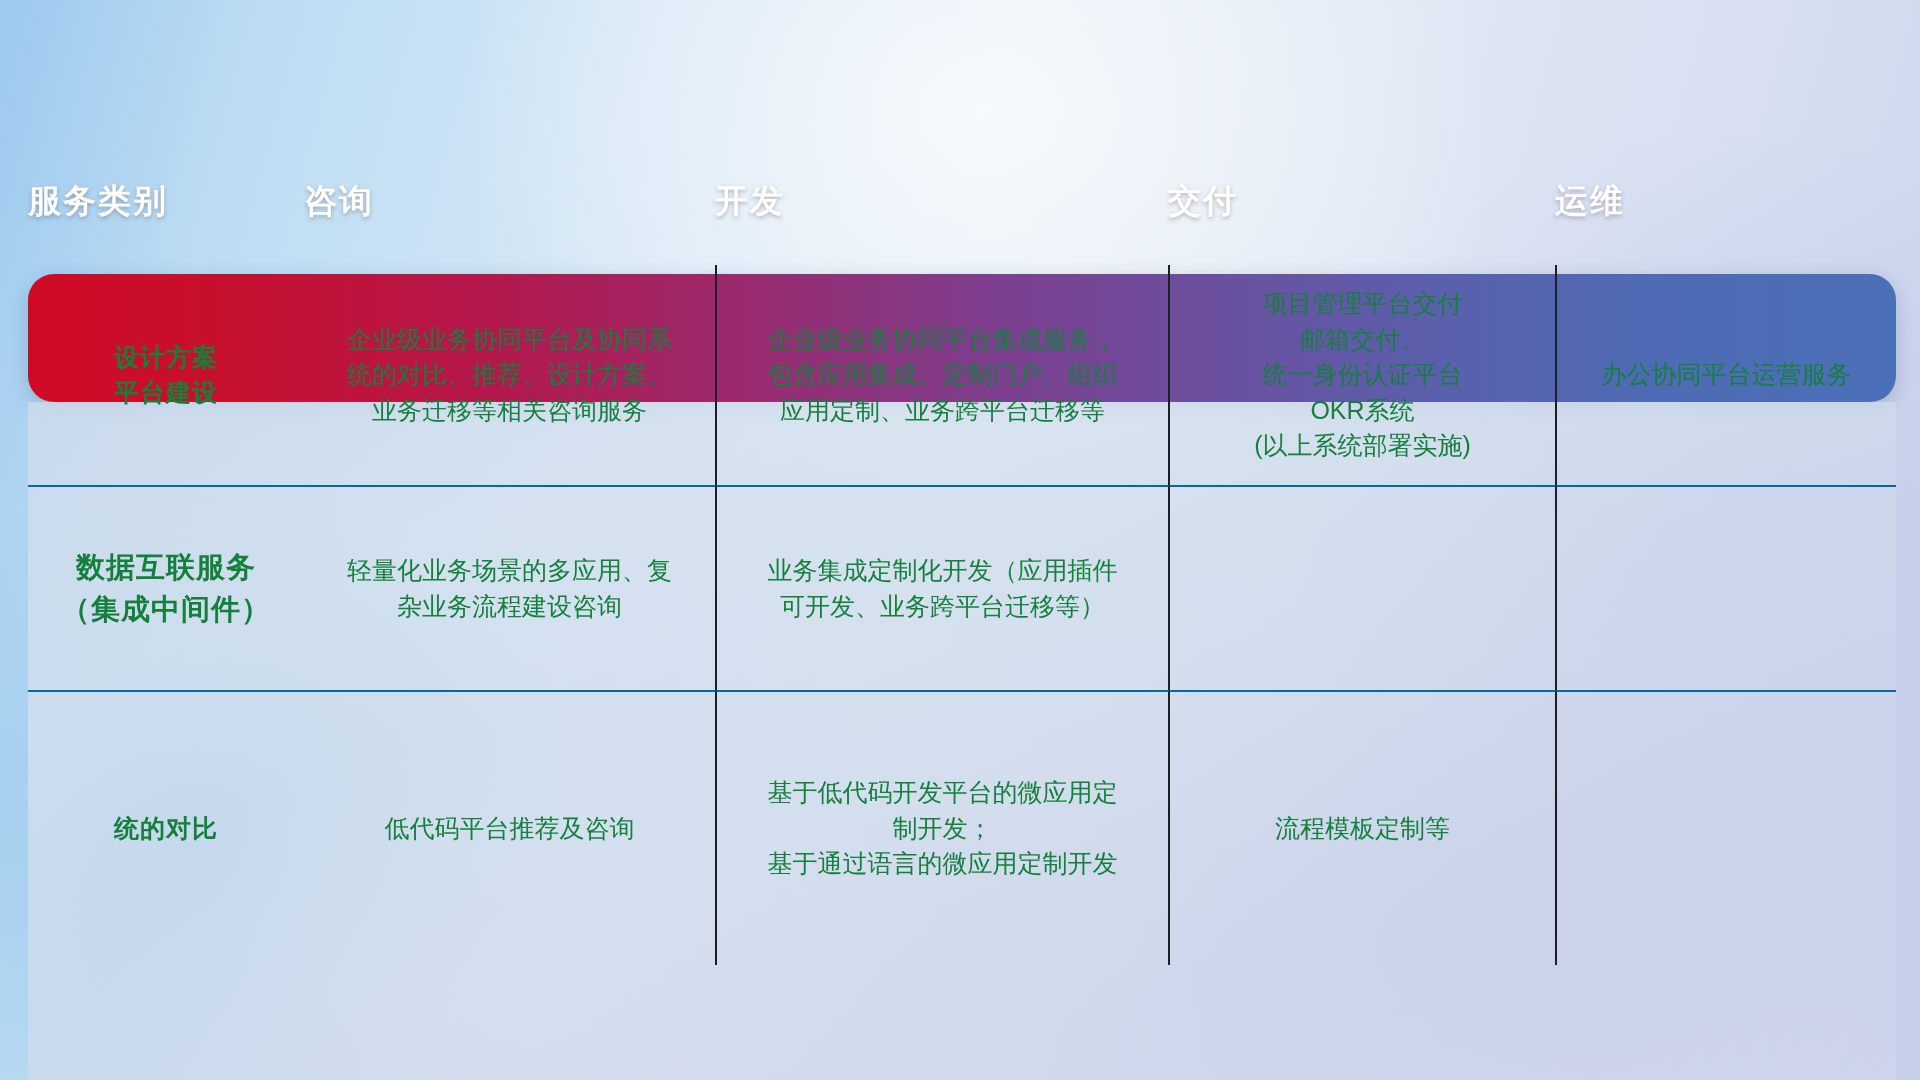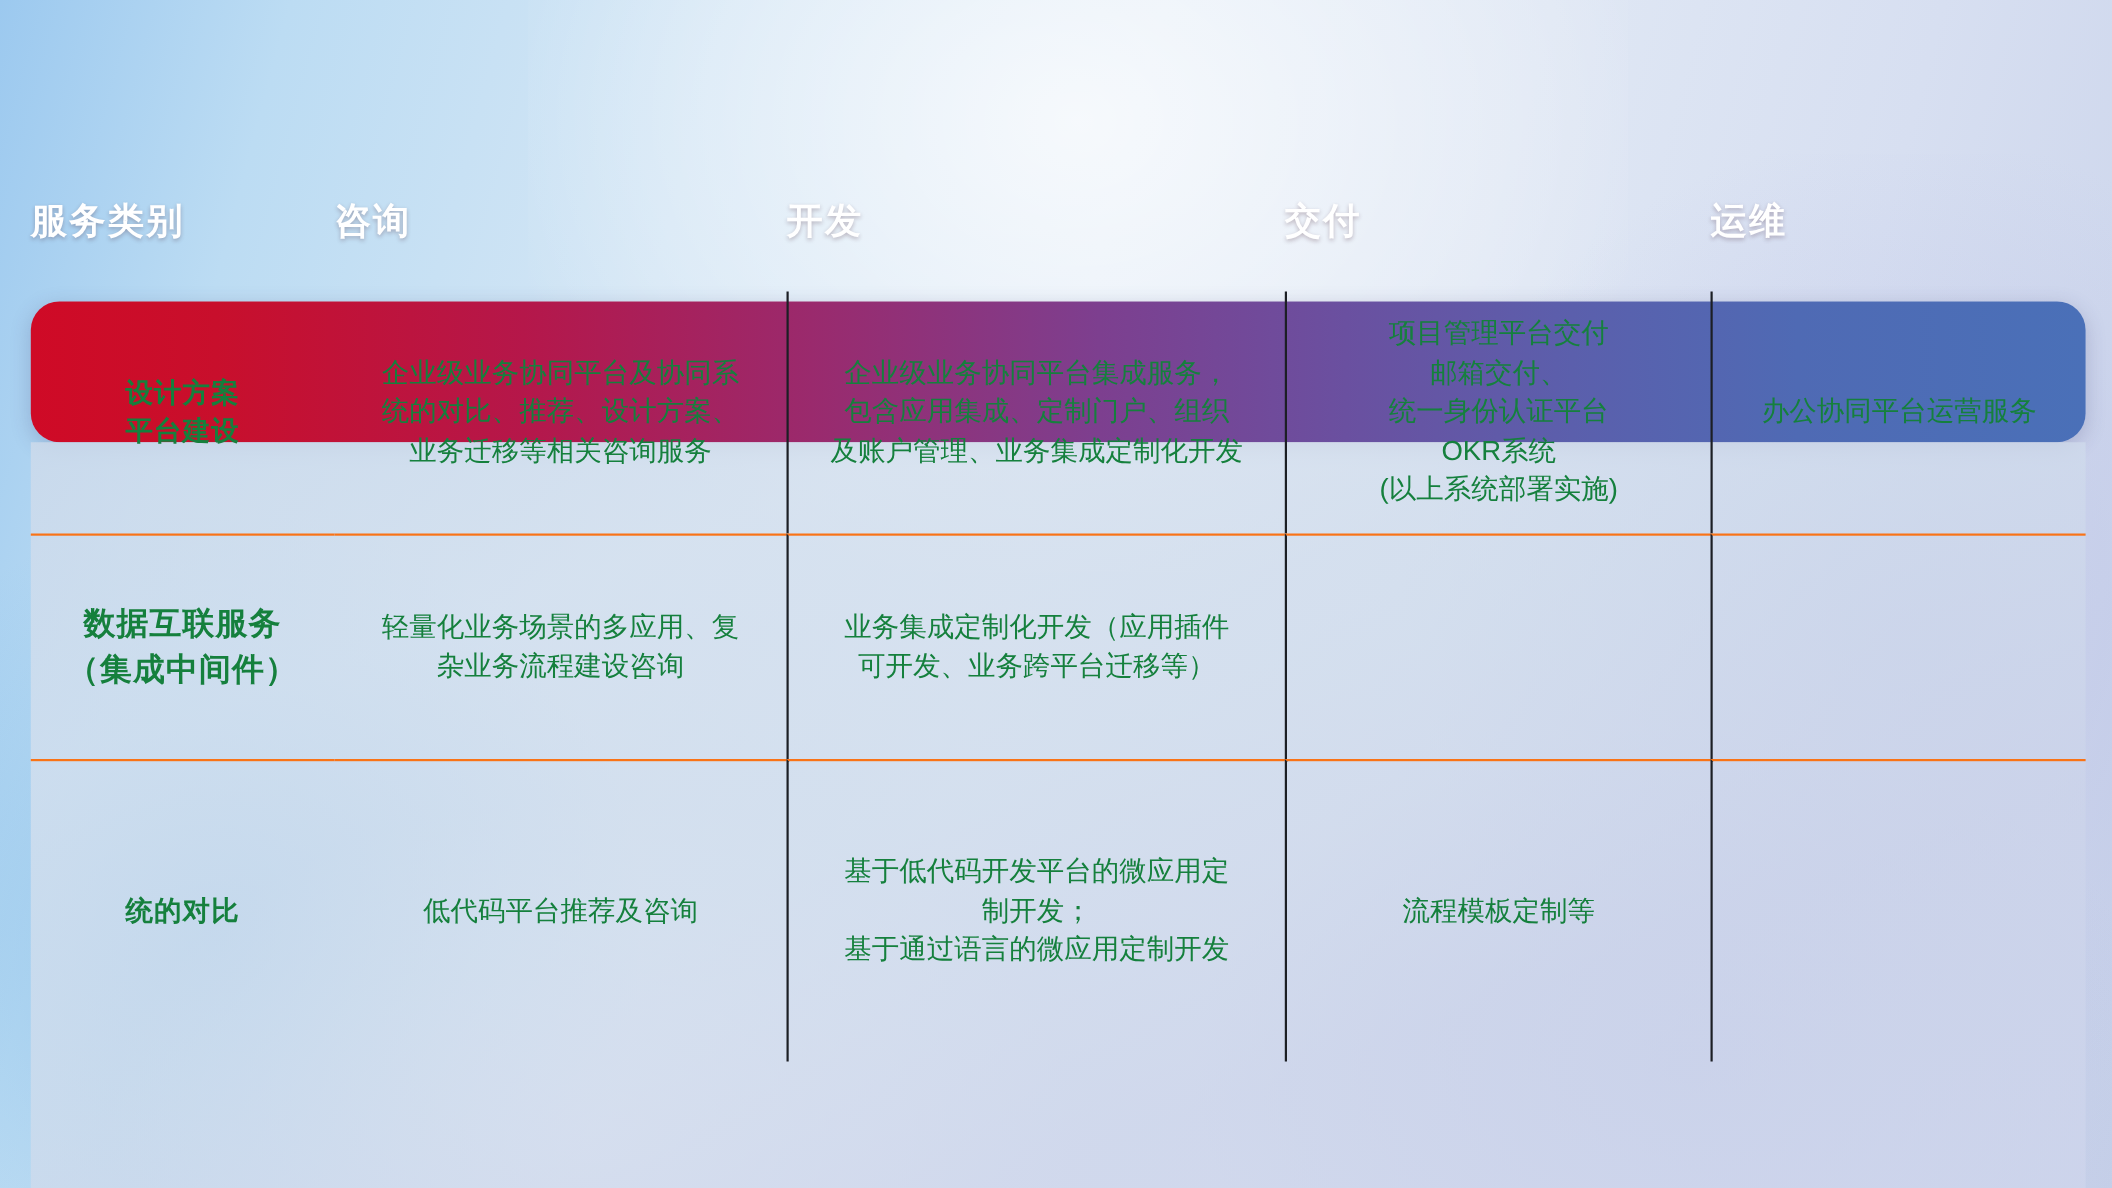--- a/index.html
+++ b/index.html
@@ -140,21 +140,21 @@
     font-size: 25px;
     line-height: 1.42;
     padding: 14px 18px;
     border: none;
   }
 
   .matrix tbody tr.data-row { }
 
   
   .matrix tbody tr.data-row + tr.data-row td {
-    border-top: 2px solid #f97316;
+    border-top: 2px solid #0369a1;
   }
 
   
   .matrix tbody td.vrule-left {
     border-left: 2px solid #1c1f24;
   }
 
   td.row-label {
     color: #4a6fb8;
     font-weight: bold;
@@ -220,21 +220,21 @@
 平台建设</span>
         </td>
         <td>
           <span class="cell-text">企业级业务协同平台及协同系
 统的对比、推荐、设计方案、
 业务迁移等相关咨询服务</span>
         </td>
         <td class="vrule-left">
           <span class="cell-text">企业级业务协同平台集成服务，
 包含应用集成、定制门户、组织
-及账户管理、业务集成定制化开发</span>
+应用定制、业务跨平台迁移等</span>
         </td>
         <td class="vrule-left">
           <span class="cell-text">项目管理平台交付
 邮箱交付、
 统一身份认证平台
 OKR系统
 (以上系统部署实施)</span>
         </td>
         <td class="vrule-left">
           <span class="cell-text">办公协同平台运营服务</span>

